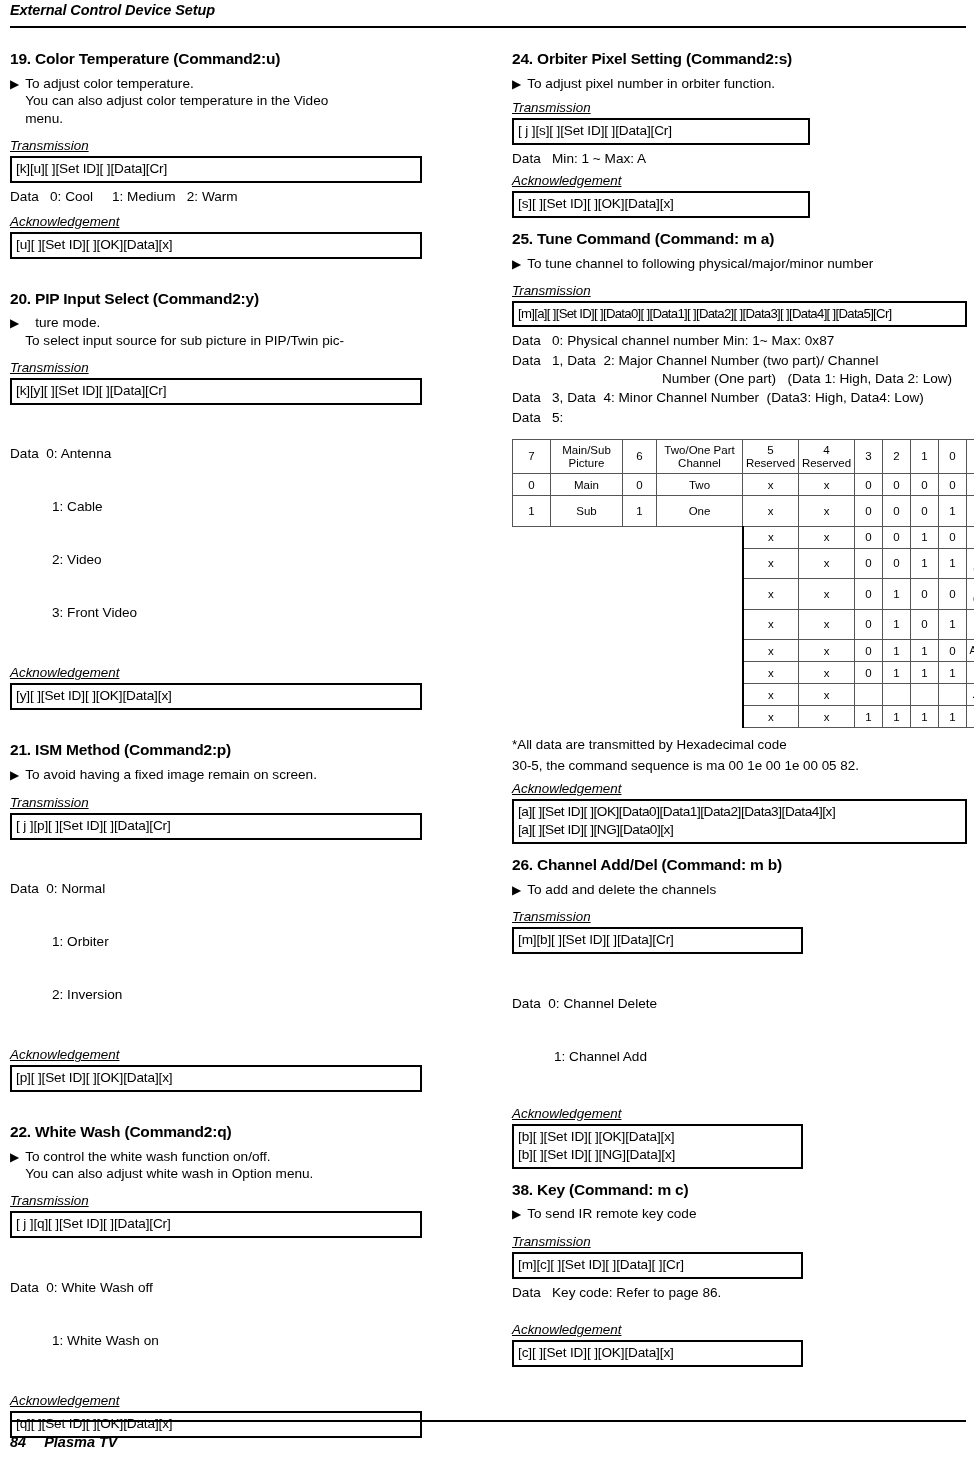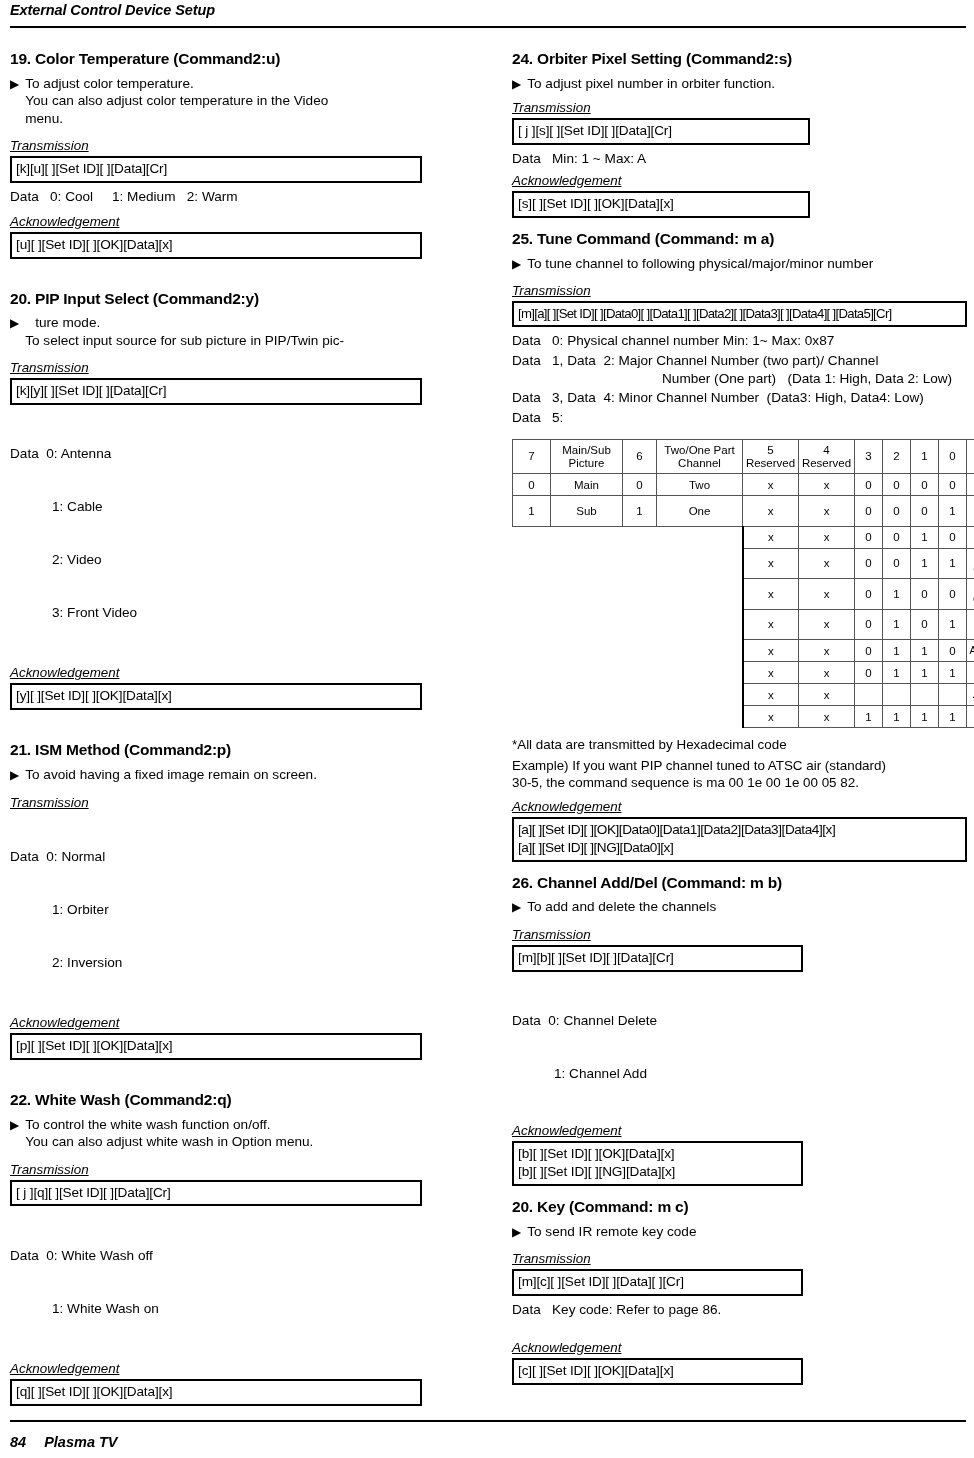--- a/index.html
+++ b/index.html
@@ -212,20 +212,21 @@
 
     <div class="sec">
       <h2 class="sec-title">21. ISM Method (Command2:p)</h2>
       <div class="desc">
         <span class="tri">▶</span>
         <span class="txt">
           <div>To avoid having a fixed image remain on screen.</div>
         </span>
       </div>
       <div class="lbl">Transmission</div>
+      <div class="cmdbox">[ j ][p][  ][Set ID][  ][Data][Cr]</div>
       <div class="dataline">
         <span class="ind">Data  0: Normal</span>
         <span class="ind" style="padding-left:42px">1: Orbiter</span>
         <span class="ind" style="padding-left:42px">2: Inversion</span>
       </div>
       <div class="lbl">Acknowledgement</div>
       <div class="cmdbox">[p][  ][Set ID][  ][OK][Data][x]</div>
     </div>
 
     <div class="gap-l"></div>
@@ -423,21 +424,20 @@
             <td>1</td>
             <td>1</td>
             <td>1</td>
             <td>1</td>
             <td class="step">Reserved</td>
           </tr>
         </tbody>
       </table>
 
       <div class="note">*All data are transmitted by Hexadecimal code</div>
-      <div class="note" style="margin-bottom:0">Example) If you want PIP channel tuned to ATSC air (standard)</div>
       <div class="note ex">30-5, the command sequence is ma 00  1e 00  1e 00  05  82.</div>
       <div class="lbl">Acknowledgement</div>
       <div class="cmdbox" style="letter-spacing:-0.45px">
         <div>[a][  ][Set ID][  ][OK][Data0][Data1][Data2][Data3][Data4][x]</div>
         <div>[a][  ][Set ID][  ][NG][Data0][x]</div>
       </div>
     </div>
 
     <div class="gap-s"></div>
 
@@ -458,21 +458,21 @@
       <div class="lbl">Acknowledgement</div>
       <div class="cmdbox" style="width:291px">
         <div>[b][  ][Set ID][  ][OK][Data][x]</div>
         <div>[b][  ][Set ID][  ][NG][Data][x]</div>
       </div>
     </div>
 
     <div class="gap-s"></div>
 
     <div class="sec">
-      <h2 class="sec-title">20. Key (Command: m c)</h2>
+      <h2 class="sec-title">38. Key (Command: m c)</h2>
       <div class="desc">
         <span class="tri">▶</span>
         <span class="txt">
           <div>To send IR remote key code</div>
         </span>
       </div>
       <div class="lbl">Transmission</div>
       <div class="cmdbox" style="width:291px">[m][c][  ][Set ID][  ][Data][  ][Cr]</div>
       <div class="dataline" style="margin-bottom:19px">Data   Key code: Refer to page 86.</div>
       <div class="lbl">Acknowledgement</div>

